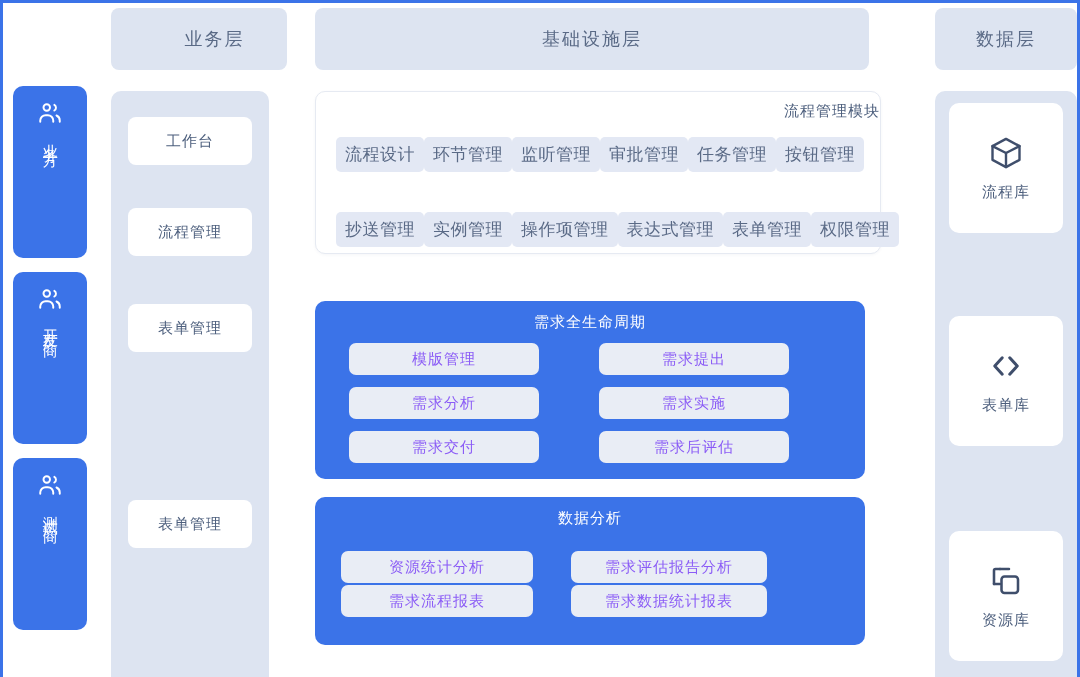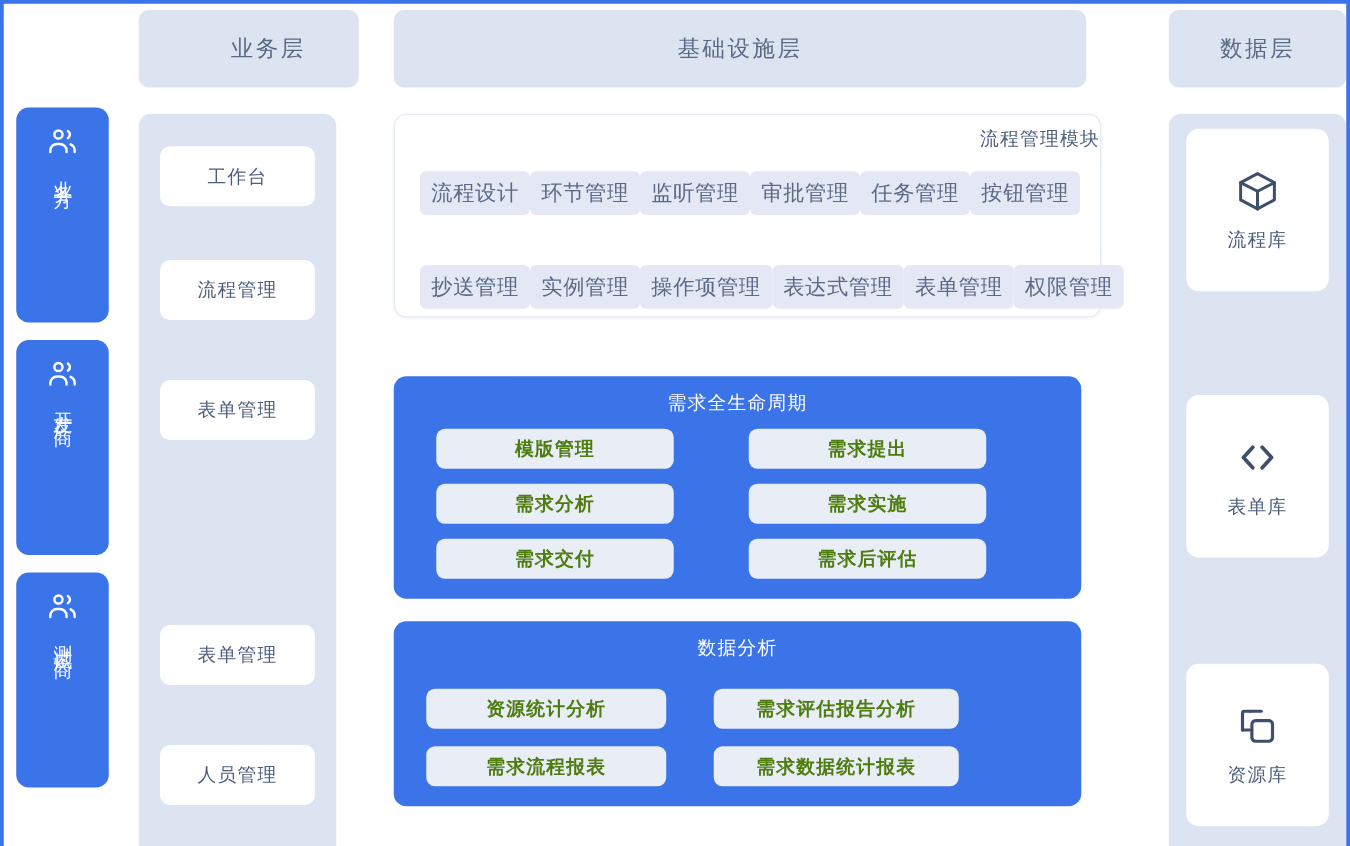--- a/index.html
+++ b/index.html
@@ -163,32 +163,31 @@
     letter-spacing: 1px;
     padding-top: 12px;
   }
   .pill-grid {
     position: absolute;
     left: 0; right: 0;
     display: flex;
     flex-wrap: wrap;
   }
   #lifecycle-grid { top: 42px; padding: 0 34px; gap: 12px 60px; }
-  #analysis-grid  { top: 42px; padding: 12px 26px; gap: 14px 38px; }
+  #analysis-grid  { top: 42px; padding: 12px 26px; gap: 2px 38px; }
 
   .pill {
     background: #e9edf5;
     border-radius: 7px;
-    color: #4d7c0f;
+    color: #8b5cf6;
     display: flex;
     align-items: center;
     justify-content: center;
     font-size: 15px;
     letter-spacing: 1px;
-    font-weight: bold;
   }
   #lifecycle-grid .pill { width: 190px; height: 32px; }
   #analysis-grid .pill-s { width: 192px; height: 32px; }
   #analysis-grid .pill-l { width: 196px; height: 32px; }
 </style>
 </head>
 <body>
 
 <div id="diagram">
 
@@ -227,21 +226,20 @@
 
   <div class="col-head" id="head-business">业务层</div>
   <div class="col-head" id="head-infra">基础设施层</div>
   <div class="col-head" id="head-data">数据层</div>
 
   <div class="col-panel" id="panel-business">
     <div class="biz-card" style="top:26px">工作台</div>
     <div class="biz-card" style="top:117px">流程管理</div>
     <div class="biz-card" style="top:213px">表单管理</div>
     <div class="biz-card" style="top:409px">表单管理</div>
-    <div class="biz-card" style="top:505px">人员管理</div>
   </div>
 
   <div class="col-panel" id="panel-data">
 
     <div class="data-card" style="top:12px">
       <svg class="data-icon" viewBox="0 0 24 24" fill="none" stroke="#3f4e6b" stroke-width="1.6" stroke-linecap="round" stroke-linejoin="round">
         <path d="M12 2.6 21 7.4v9.2L12 21.4 3 16.6V7.4z"></path>
         <path d="M3 7.4 12 12l9-4.6"></path>
         <path d="M12 12v9.4"></path>
       </svg>

